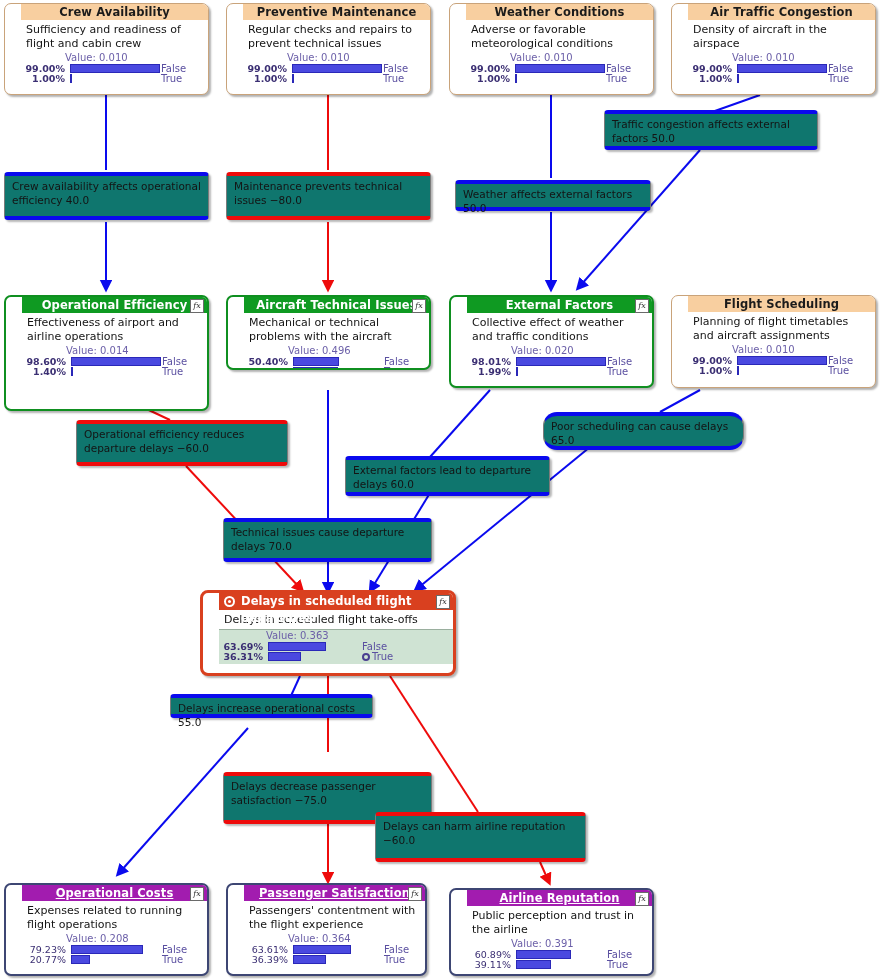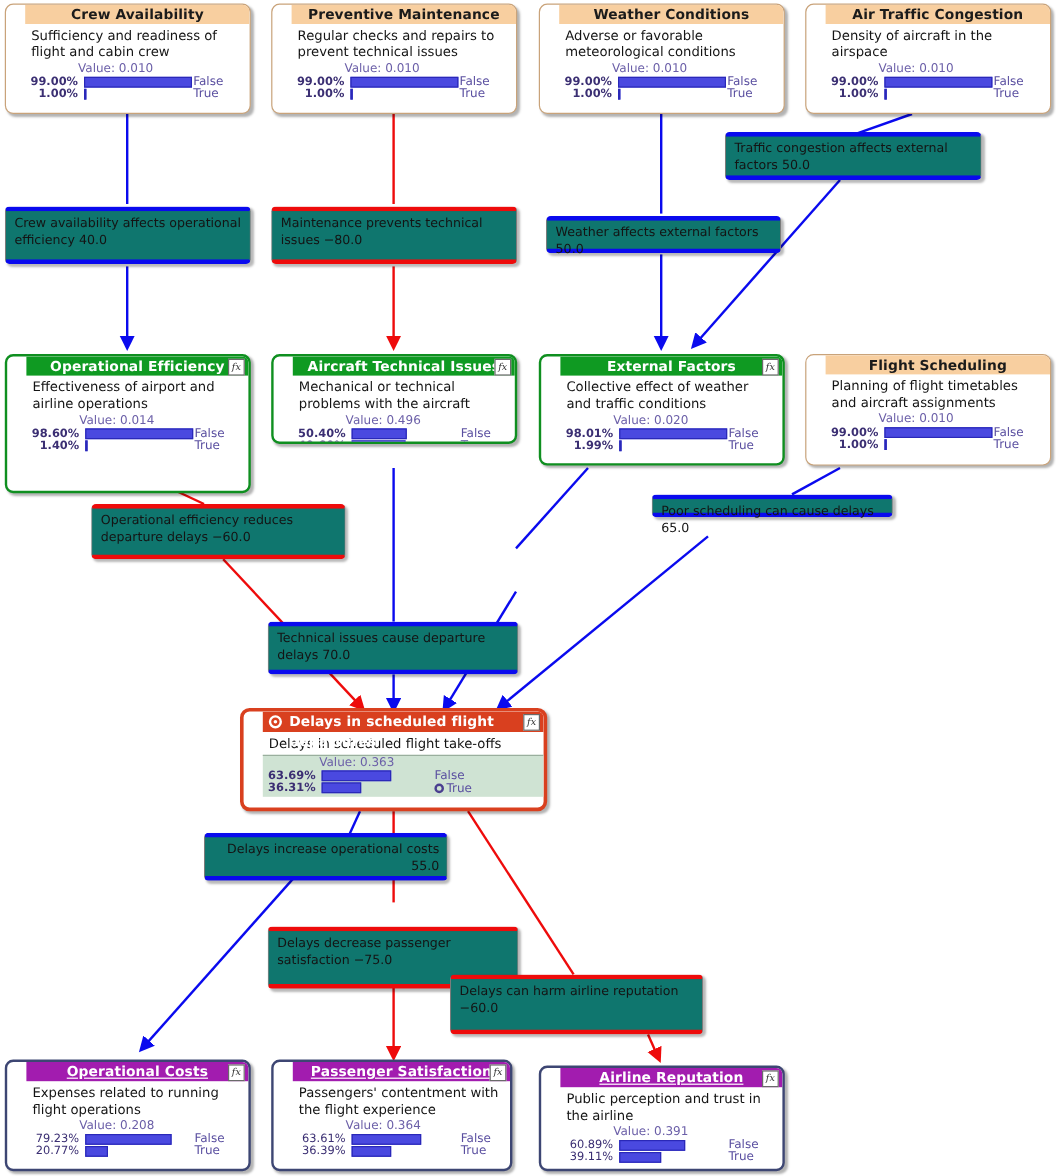--- a/index.html
+++ b/index.html
@@ -426,22 +426,25 @@
           <span class="lbl">True</span>
         </div>
       </div>
     </div>
   </div>
 
   <div class="elabel neg" style="left:76px; top:420px; width:212px; height:46px;">
     <span>Operational efficiency reduces departure delays −60.0</span>
   </div>
 
-
-  <div class="elabel pos" style="left:543px; top:412px; width:201px; height:19px;">
+  <div class="elabel pos" style="left:345px; top:456px; width:205px; height:40px;">
+    <span>External factors lead to departure delays 60.0</span>
+  </div>
+
+  <div class="elabel pos" style="left:543px; top:412px; width:201px; height:38px;border-radius:14px;">
     <span>Poor scheduling can cause delays 65.0</span>
   </div>
 
   <div class="elabel pos" style="left:223px; top:518px; width:209px; height:44px;">
     <span>Technical issues cause departure delays 70.0</span>
   </div>
 
   <div class="node target" style="left:200px; top:590px; width:256px; height:86px;">
     <div class="hdr">
       <span class="bullseye"></span>
@@ -459,21 +462,21 @@
         </div>
         <div class="barrow">
           <span class="pct">36.31%</span>
           <span class="bwrap"><span class="bar" style="width:37%"></span></span>
           <span class="lbl"><span class="mark"></span><span>True</span></span>
         </div>
       </div>
     </div>
   </div>
 
-  <div class="elabel pos" style="left:170px; top:694px; width:203px; height:40px;text-align:right;">
+  <div class="elabel pos" style="left:170px; top:694px; width:203px; height:24px;">
     <span>Delays increase operational costs 55.0</span>
   </div>
 
   <div class="elabel neg" style="left:223px; top:772px; width:209px; height:52px;">
     <span>Delays decrease passenger satisfaction −75.0</span>
   </div>
 
   <div class="elabel neg" style="left:375px; top:812px; width:211px; height:50px;">
     <span>Delays can harm airline reputation −60.0</span>
   </div>

